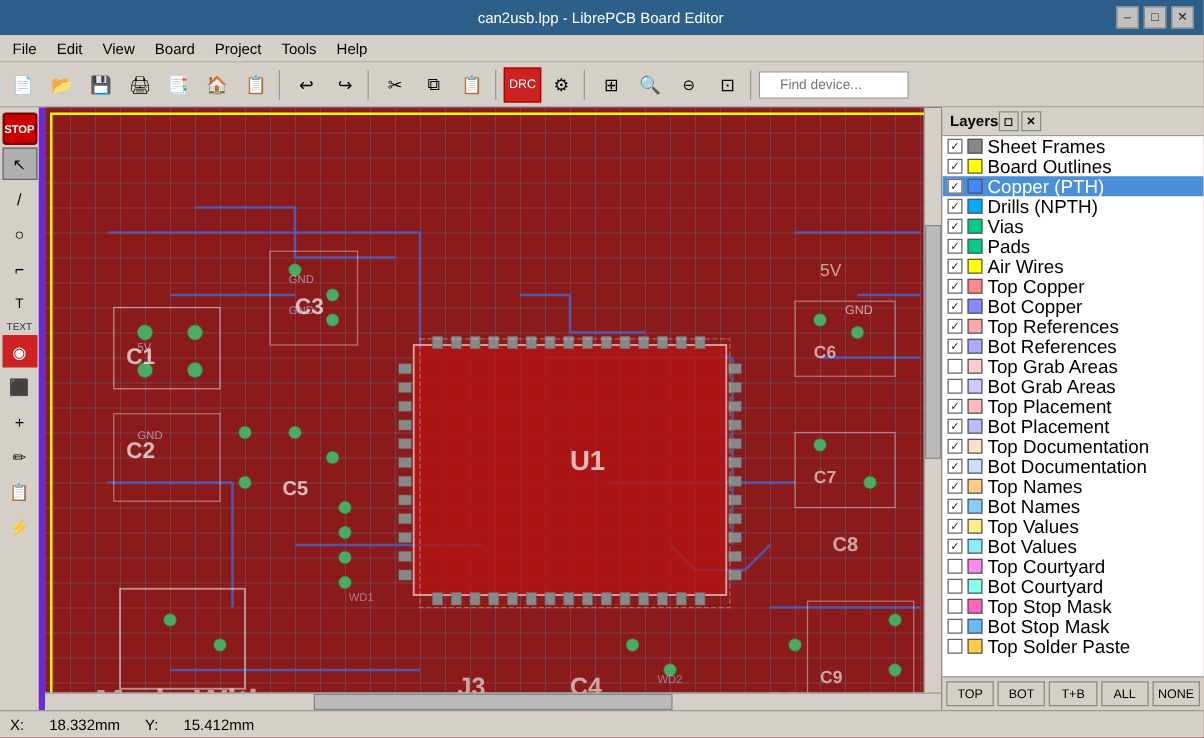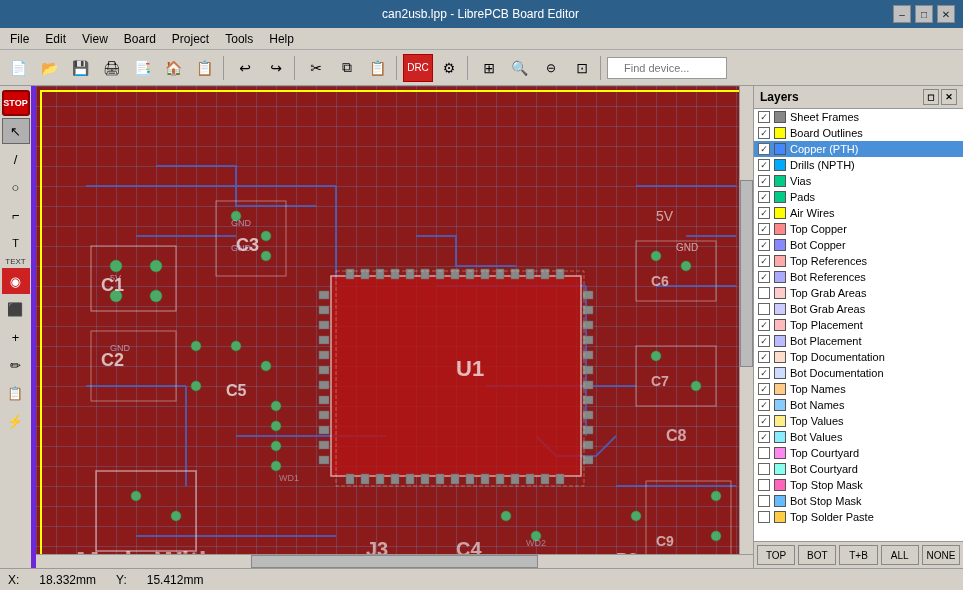--- a/index.html
+++ b/index.html
@@ -135,21 +135,20 @@
       flex-direction: column;
     }
     #layers-header {
       background: #d4d0c8;
       padding: 3px 6px;
       font-size: 12px;
       font-weight: bold;
       border-bottom: 1px solid #999;
       display: flex;
       align-items: center;
-      justify-content: space-between;
     }
     #layers-header-controls { display: flex; gap: 2px; }
     .hdr-btn { width: 16px; height: 16px; background: #d4d0c8; border: 1px solid #888; display: flex; align-items: center; justify-content: center; font-size: 9px; cursor: pointer; }
     
     #layers-list {
       flex: 1;
       overflow-y: auto;
       background: white;
     }
     .layer-item {
@@ -170,21 +169,21 @@
       font-size: 9px;
       flex-shrink: 0;
     }
     .layer-checkbox.checked { background: white; color: #333; }
     .layer-color {
       width: 12px; height: 12px;
       margin-right: 4px;
       flex-shrink: 0;
       border: 1px solid #555;
     }
-    .layer-name { font-size: 11px; }
+    .layer-name { font-size: 15px; }
     
     
     #layers-buttons {
       display: flex;
       padding: 3px;
       gap: 3px;
       border-top: 1px solid #999;
       background: #d4d0c8;
     }
     .layer-filter-btn {

